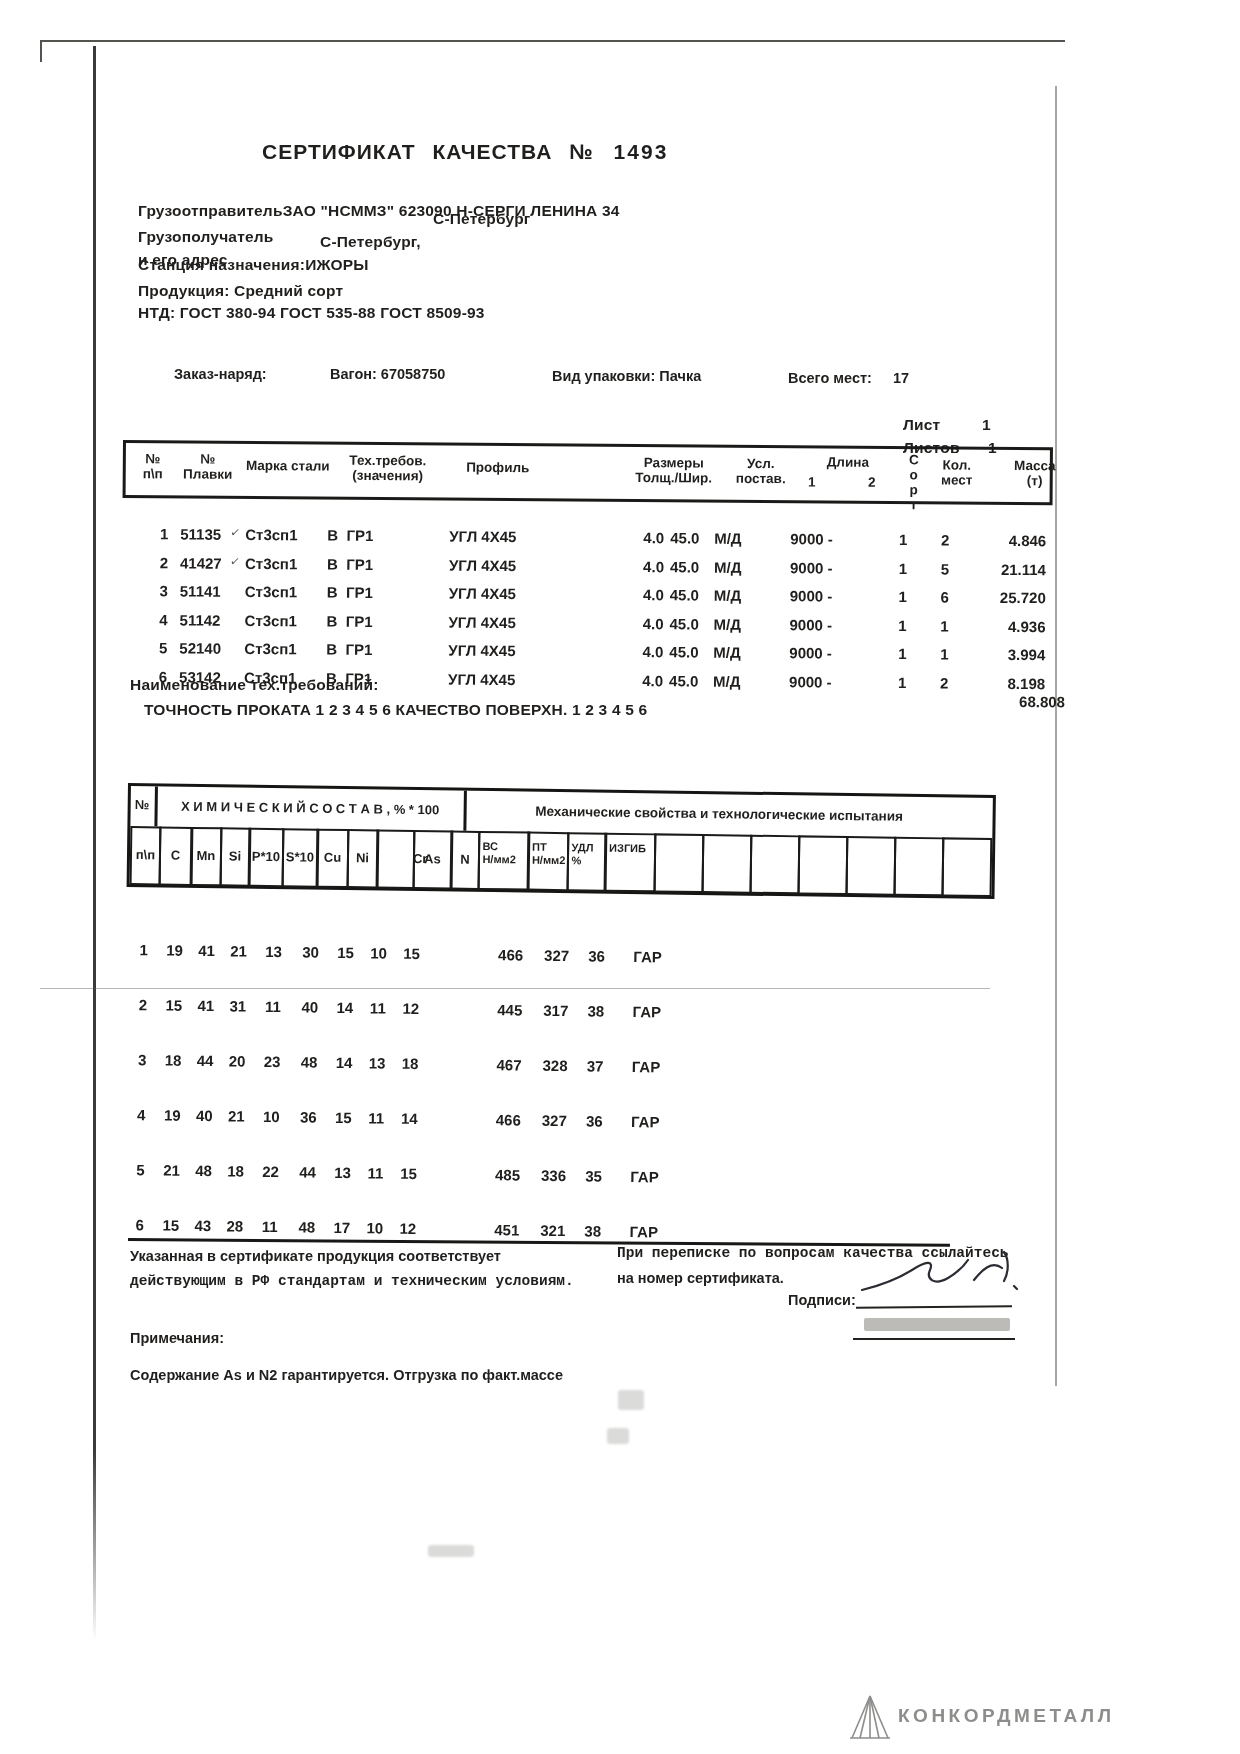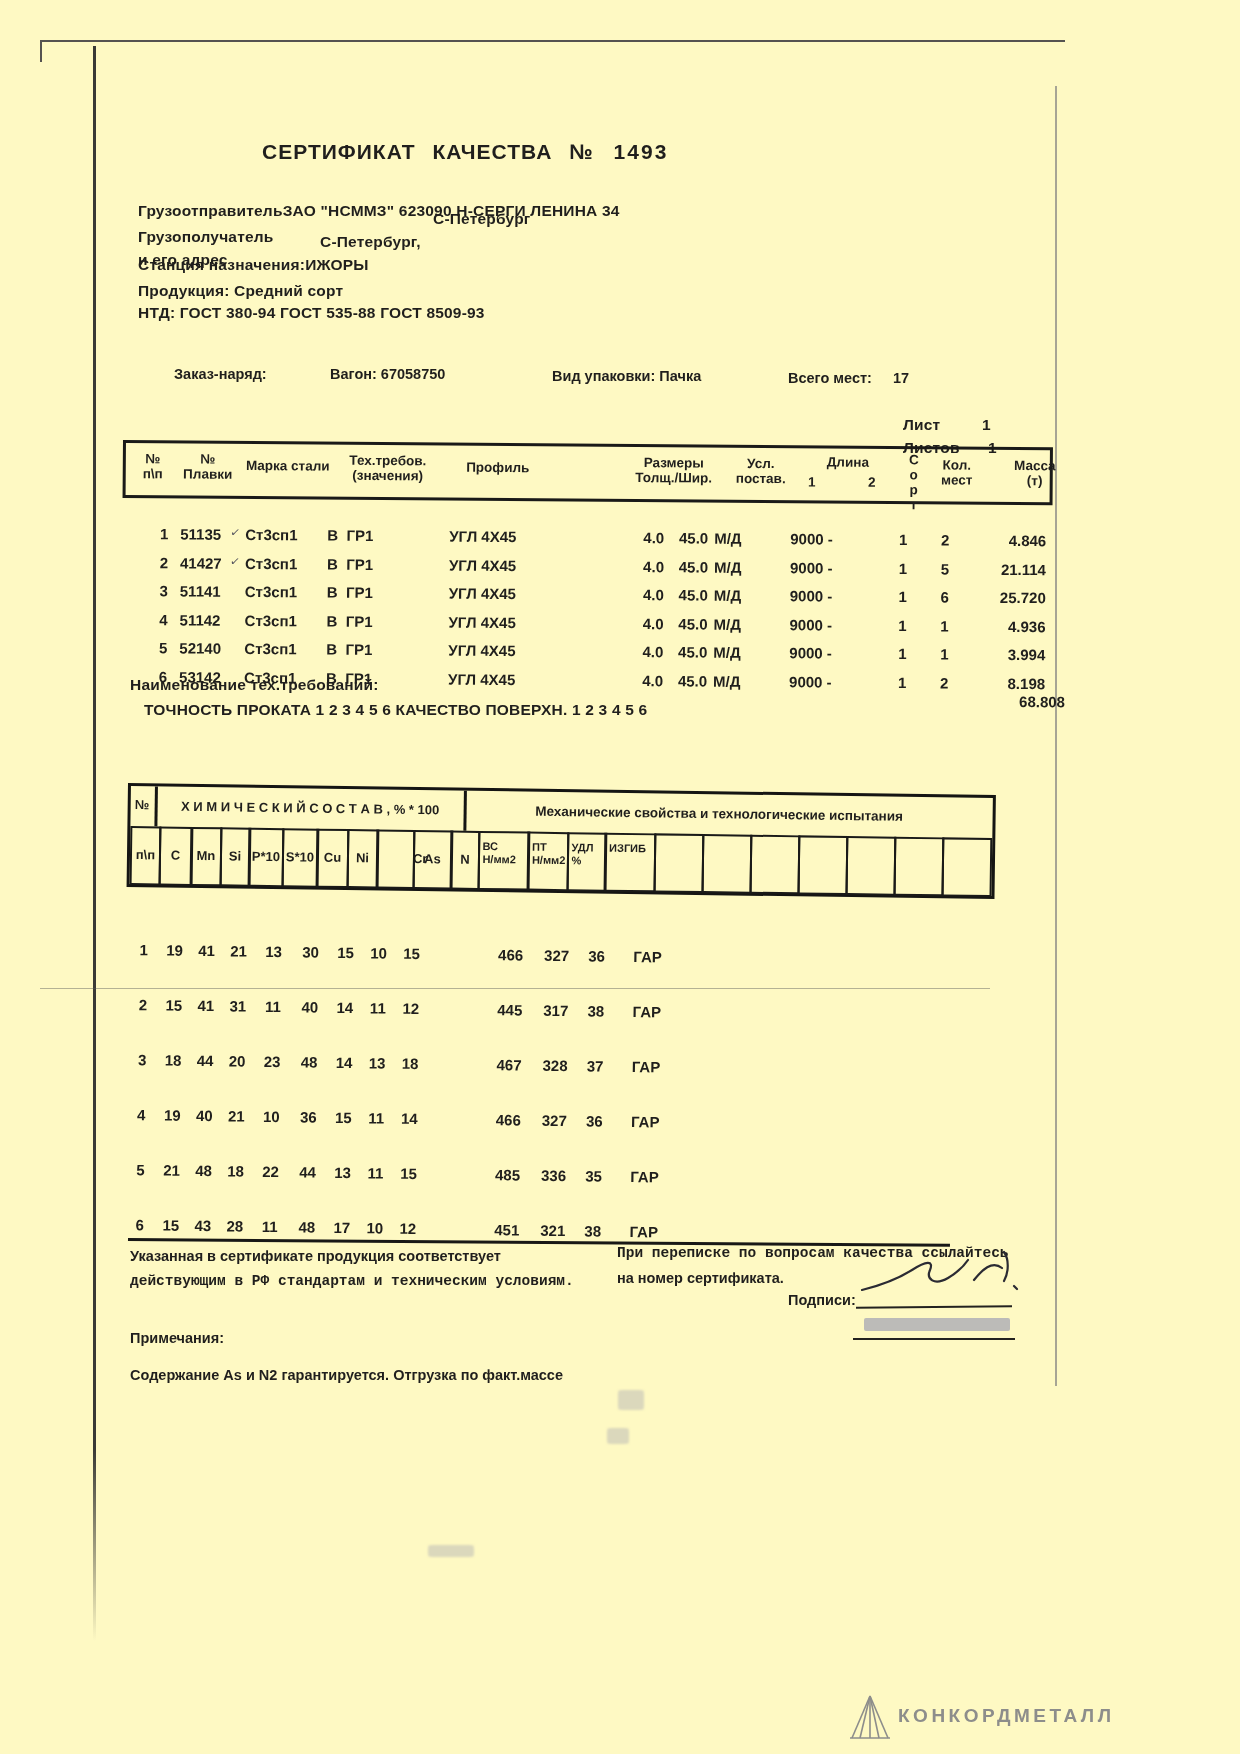--- a/index.html
+++ b/index.html
@@ -1,16 +1,16 @@
 <!DOCTYPE html>
 <html><head>
 <meta charset="utf-8">
 <style>
   html,body{margin:0;padding:0;background:#dddcda;}
-  .page{position:relative;width:1240px;height:1754px;background:#fef9c3;
+  .page{position:relative;width:1240px;height:1754px;background:#ffffff;
         font-family:"Liberation Sans",sans-serif;font-weight:700;color:#201f1d;overflow:hidden;}
   .abs{position:absolute;white-space:pre-line;}
   .strip{position:absolute;}
   .t15{font-size:15.5px;letter-spacing:.2px;}
   .t14{font-size:14.5px;}
   
   .edge-top{left:40px;top:40px;width:1025px;height:2px;background:#555350;}
   .edge-notch{left:40px;top:40px;width:2px;height:22px;background:#555350;}
   .edge-left{left:93px;top:46px;width:3px;height:1595px;
              background:linear-gradient(#3a3a36 0 88%,rgba(58,58,54,0));}
@@ -40,21 +40,21 @@
   .mt-rows{position:absolute;left:0;top:66px;width:930px;font-size:15px;}
   .mt-row{position:relative;height:28.5px;}
   .mt-row span{position:absolute;top:2px;white-space:pre;}
   .f-n{left:20px;width:26px;text-align:right;}
   .f-melt{left:58px;width:58px;}
   .f-check{left:108px;width:14px;color:#55555e;font-weight:400;font-size:12px;transform:rotate(8deg);}
   .f-grade{left:123px;width:72px;}
   .f-tech{left:205px;width:80px;}
   .f-profile{left:327px;width:96px;}
   .f-thick{left:508px;width:34px;text-align:right;}
-  .f-width{left:548px;width:38px;text-align:right;}
+  .f-width{left:548px;width:38px;}
   .f-cond{left:592px;width:44px;}
   .f-len{left:668px;width:66px;}
   .f-sort{left:768px;width:26px;text-align:center;}
   .f-places{left:808px;width:30px;text-align:center;}
   .f-mass{left:852px;width:72px;text-align:right;}
   .mt-total{left:862px;top:246px;width:82px;text-align:right;font-size:15px;}
   
   .ch-group{left:128px;top:783px;width:880px;height:720px;transform:rotate(.8deg);transform-origin:0 0;}
   .ch-box{position:absolute;left:0;top:0;width:868px;height:104px;border:3px solid #151513;box-sizing:border-box;}
   .ch-div{position:absolute;top:0;width:2.5px;height:40px;background:#151513;}

